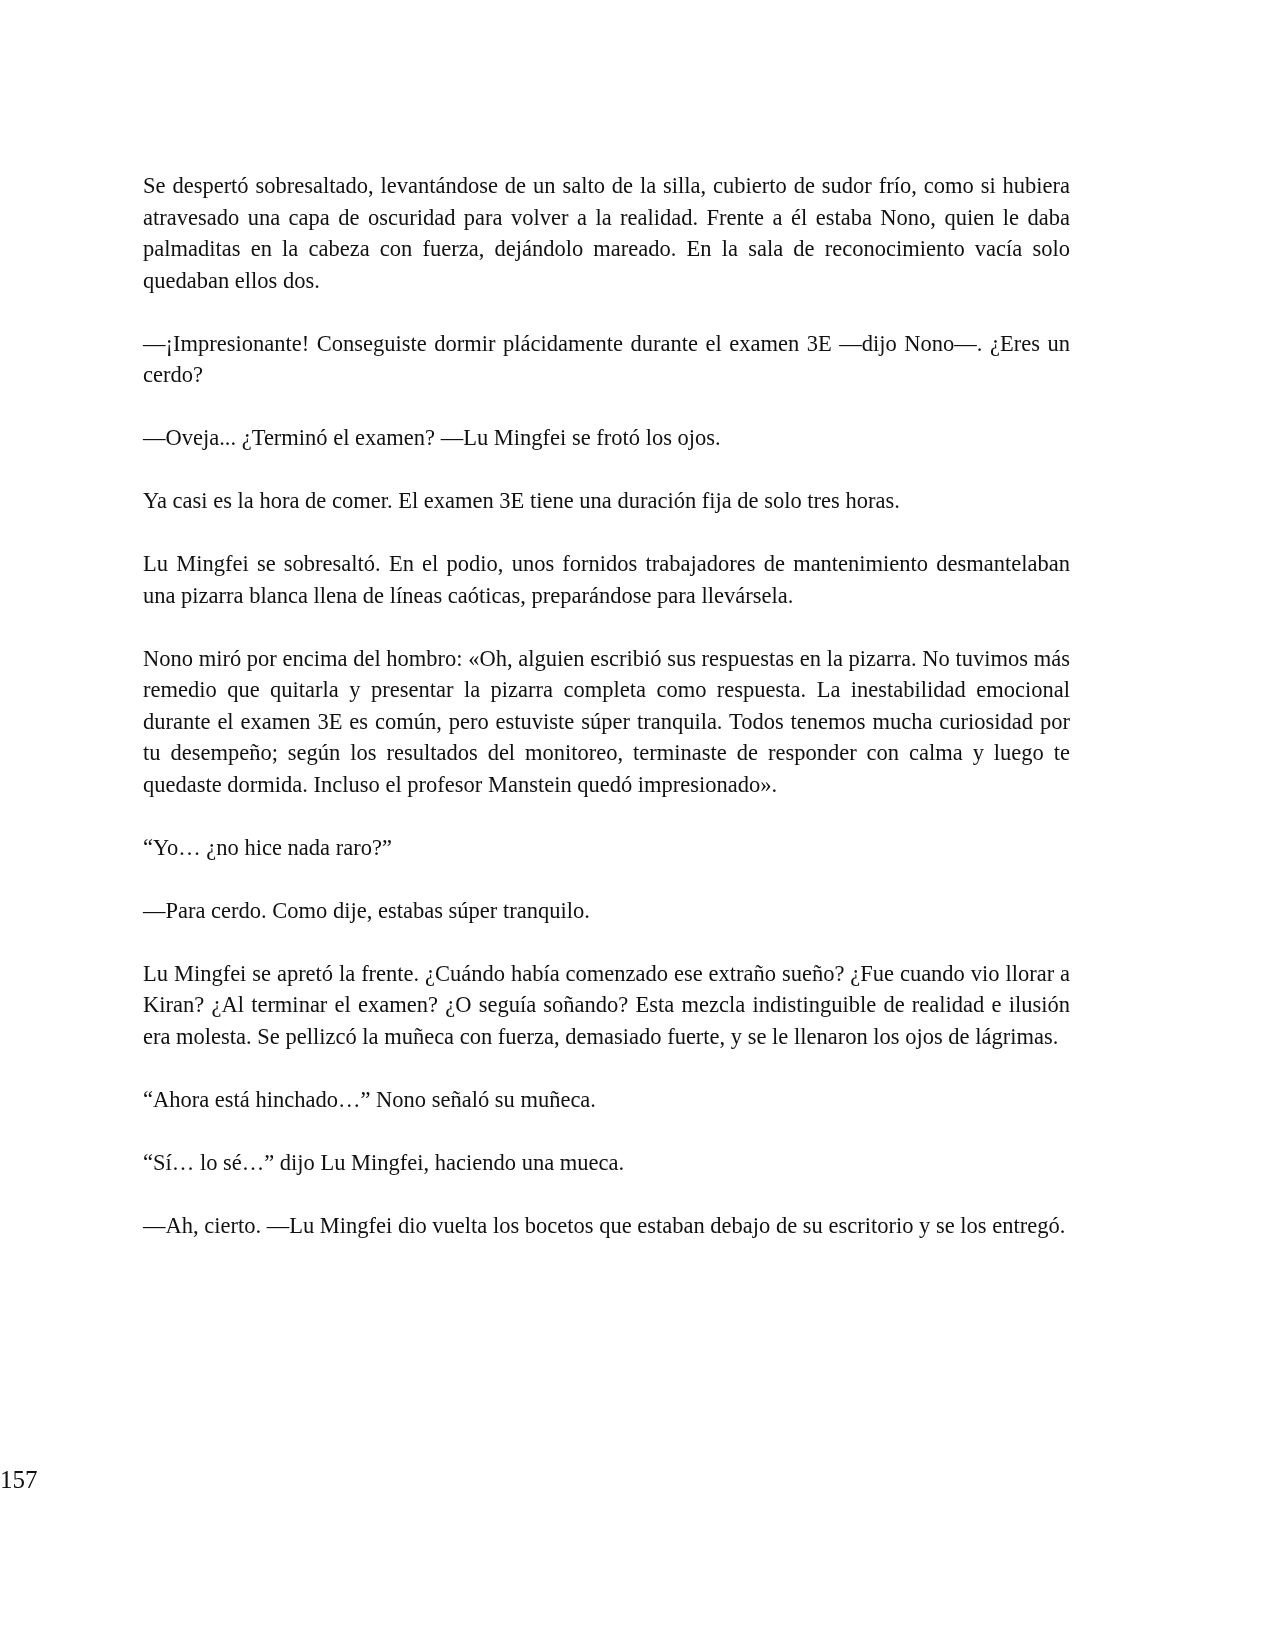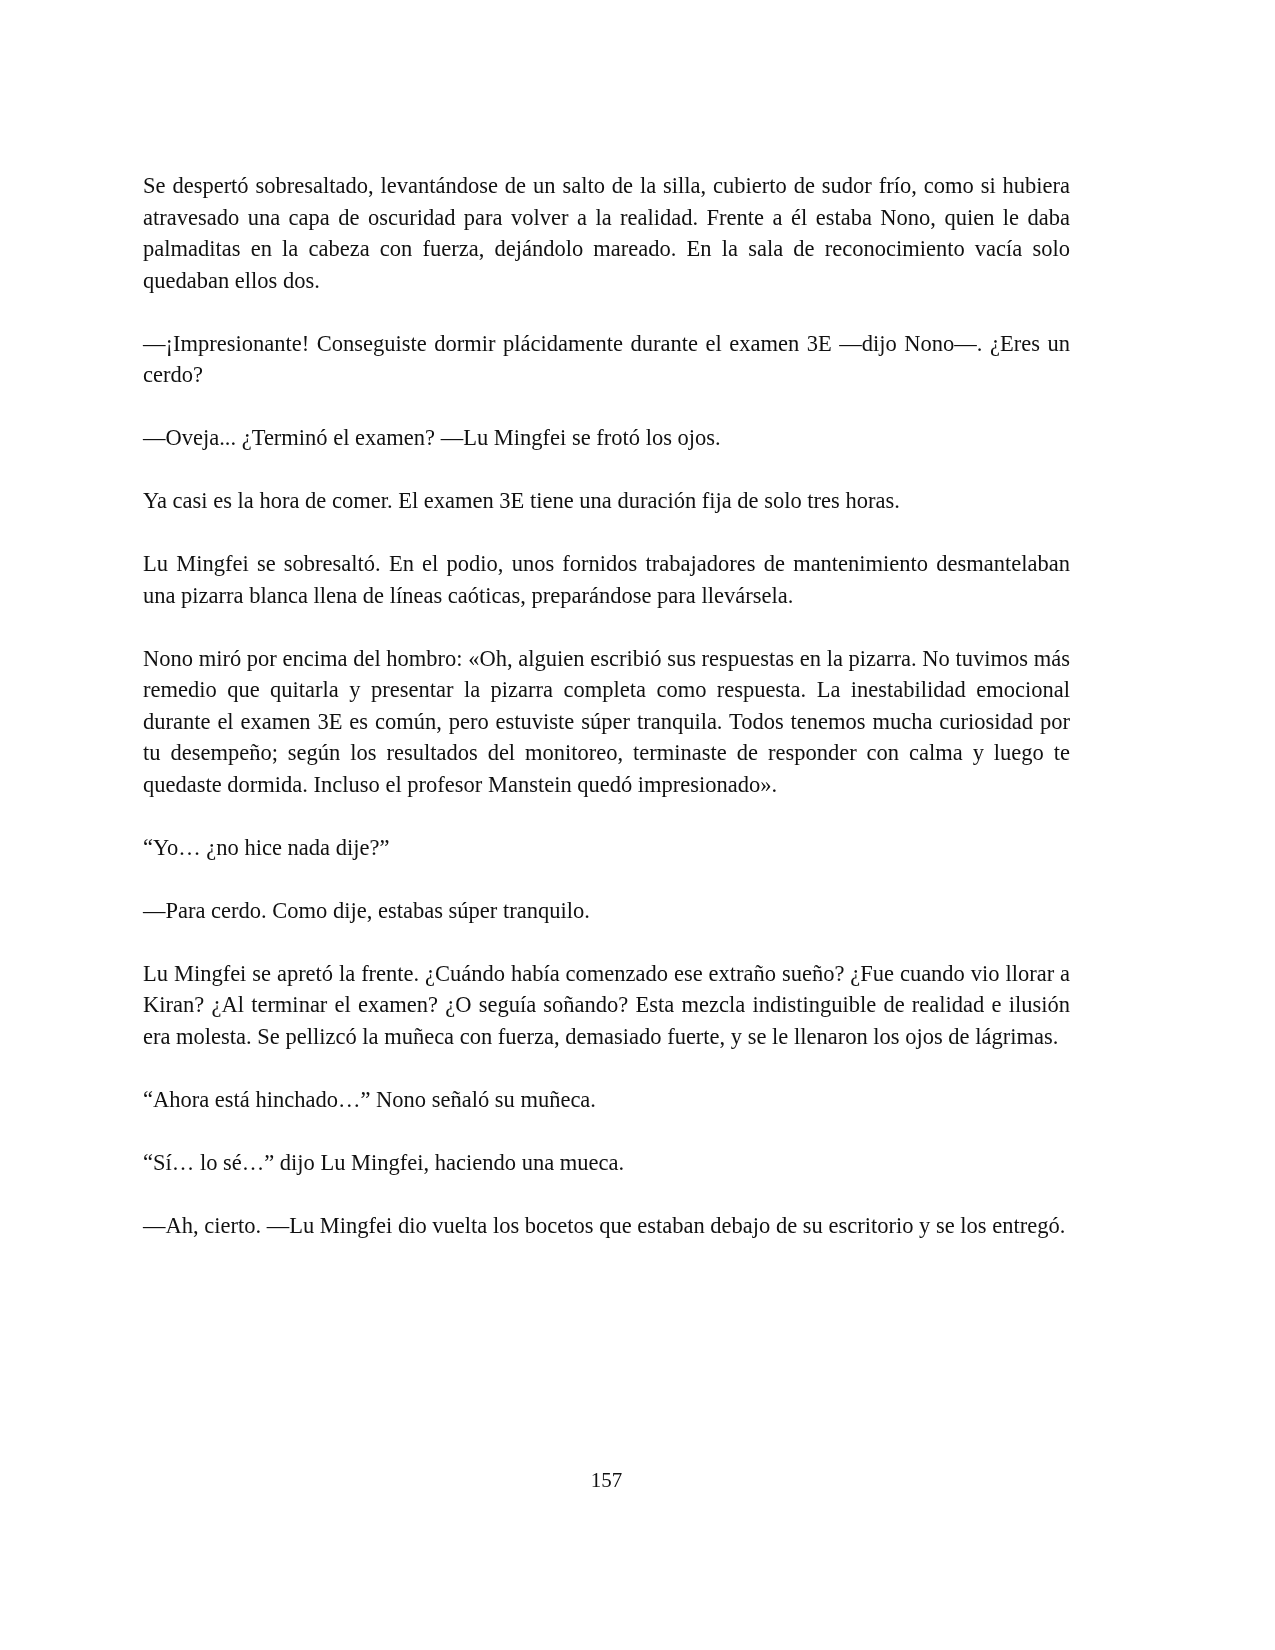--- a/index.html
+++ b/index.html
@@ -34,37 +34,37 @@
     font-size: 22.5px;
     line-height: 31.5px;
     text-align: justify;
     text-justify: inter-word;
   }
   .page-number {
     position: absolute;
     left: 0;
     width: 1213px;
     top: 1466px;
-    text-align: center;
-    font-size: 21px;
+    text-align: left;
+    font-size: 25px;
     line-height: 28px;
   }
 </style>
 </head>
 <body>
 
 <div class="page">
   <div class="text-block">
     <p class="para">Se despertó sobresaltado, levantándose de un salto de la silla, cubierto de sudor frío, como si hubiera atravesado una capa de oscuridad para volver a la realidad. Frente a él estaba Nono, quien le daba palmaditas en la cabeza con fuerza, dejándolo mareado. En la sala de reconocimiento vacía solo quedaban ellos dos.</p>
     <p class="para">—¡Impresionante! Conseguiste dormir plácidamente durante el examen 3E —dijo Nono—. ¿Eres un cerdo?</p>
     <p class="para">—Oveja... ¿Terminó el examen? —Lu Mingfei se frotó los ojos.</p>
     <p class="para">Ya casi es la hora de comer. El examen 3E tiene una duración fija de solo tres horas.</p>
     <p class="para">Lu Mingfei se sobresaltó. En el podio, unos fornidos trabajadores de mantenimiento desmantelaban una pizarra blanca llena de líneas caóticas, preparándose para llevársela.</p>
     <p class="para">Nono miró por encima del hombro: «Oh, alguien escribió sus respuestas en la pizarra. No tuvimos más remedio que quitarla y presentar la pizarra completa como respuesta. La inestabilidad emocional durante el examen 3E es común, pero estuviste súper tranquila. Todos tenemos mucha curiosidad por tu desempeño; según los resultados del monitoreo, terminaste de responder con calma y luego te quedaste dormida. Incluso el profesor Manstein quedó impresionado».</p>
-    <p class="para">“Yo… ¿no hice nada dije?”</p>
+    <p class="para">“Yo… ¿no hice nada raro?”</p>
     <p class="para">—Para cerdo. Como dije, estabas súper tranquilo.</p>
     <p class="para">Lu Mingfei se apretó la frente. ¿Cuándo había comenzado ese extraño sueño? ¿Fue cuando vio llorar a Kiran? ¿Al terminar el examen? ¿O seguía soñando? Esta mezcla indistinguible de realidad e ilusión era molesta. Se pellizcó la muñeca con fuerza, demasiado fuerte, y se le llenaron los ojos de lágrimas.</p>
     <p class="para">“Ahora está hinchado…” Nono señaló su muñeca.</p>
     <p class="para">“Sí… lo sé…” dijo Lu Mingfei, haciendo una mueca.</p>
     <p class="para">—Ah, cierto. —Lu Mingfei dio vuelta los bocetos que estaban debajo de su escritorio y se los entregó.</p>
   </div>
   <div class="page-number">157</div>
 </div>
 
 </body></html>

